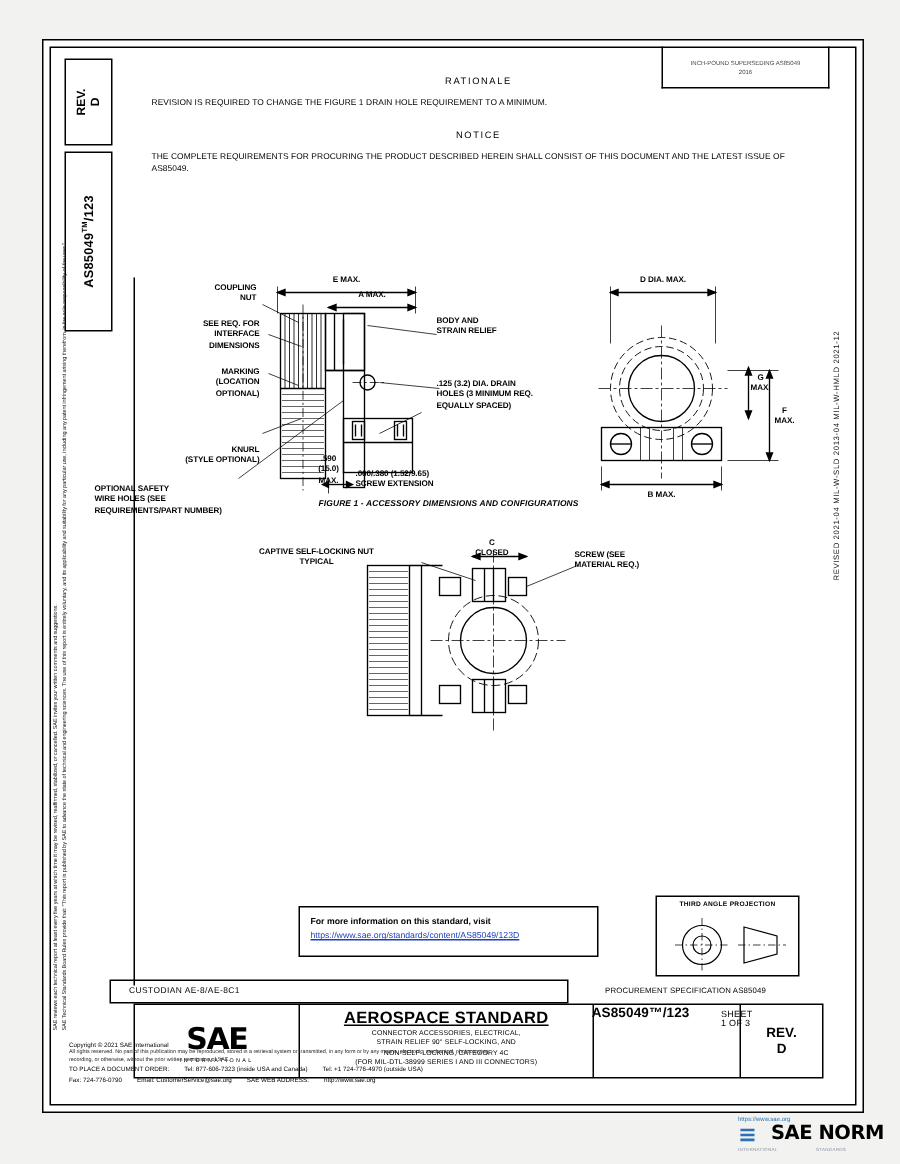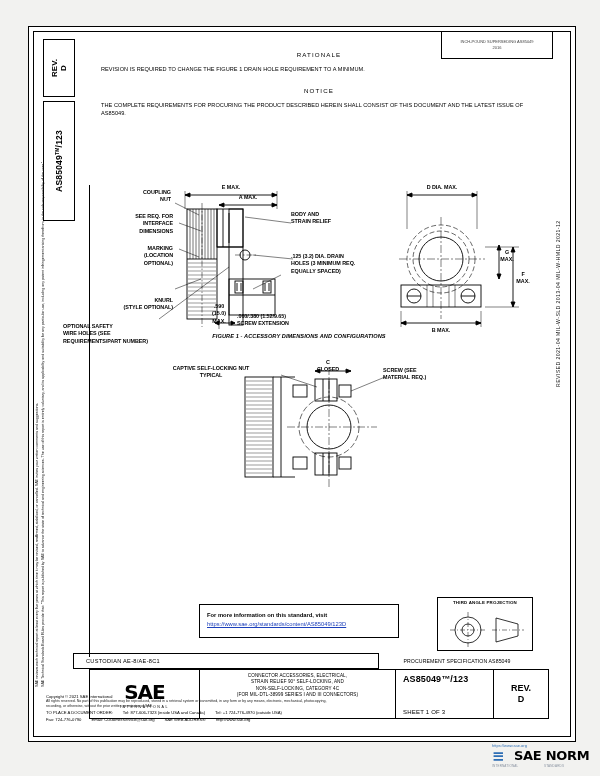--- a/index.html
+++ b/index.html
@@ -232,21 +232,21 @@
     letter-spacing: .2px;
     text-decoration: underline;
     line-height: 13px;
   }
   .tb-title .sub {
     font-size: 4.6px; line-height: 6.4px; letter-spacing: .1px;
   }
   .tb-doc {
     width: 98px;
     border-right: 1px solid #000;
-    display: flex; flex-direction: column;
+    display: flex; 
     justify-content: center; padding-left: 7px; gap: 21px;
   }
   .tb-doc .d1 { font-size: 9px; font-weight: bold; letter-spacing: .1px; }
   .tb-doc .d2 { font-size: 6px; margin-top: 4px; letter-spacing: .2px; }
   .tb-rev {
     width: 54px;
     display: flex; flex-direction: column;
     align-items: center; justify-content: center;
     font-size: 9px; font-weight: bold; line-height: 11px;
   }
@@ -568,20 +568,21 @@
     <span>CUSTODIAN  AE-8/AE-8C1</span>
   </div>
   <div class="procure">PROCUREMENT SPECIFICATION AS85049</div>
 
   <div class="tblock">
     <div class="tb-logo">
       <div class="sae-logo">SAE</div>
       <div class="sae-sub">INTERNATIONAL</div>
     </div>
     <div class="tb-title">
+      <div class="main">AEROSPACE STANDARD</div>
       <div class="sub">CONNECTOR ACCESSORIES, ELECTRICAL,</div>
       <div class="sub">STRAIN RELIEF  90° SELF-LOCKING, AND</div>
       <div class="sub">NON-SELF-LOCKING, CATEGORY 4C</div>
       <div class="sub">(FOR MIL-DTL-38999 SERIES I AND III CONNECTORS)</div>
     </div>
     <div class="tb-doc">
       <div class="d1">AS85049™/123</div>
       <div class="d2">SHEET 1 OF 3</div>
     </div>
     <div class="tb-rev">

